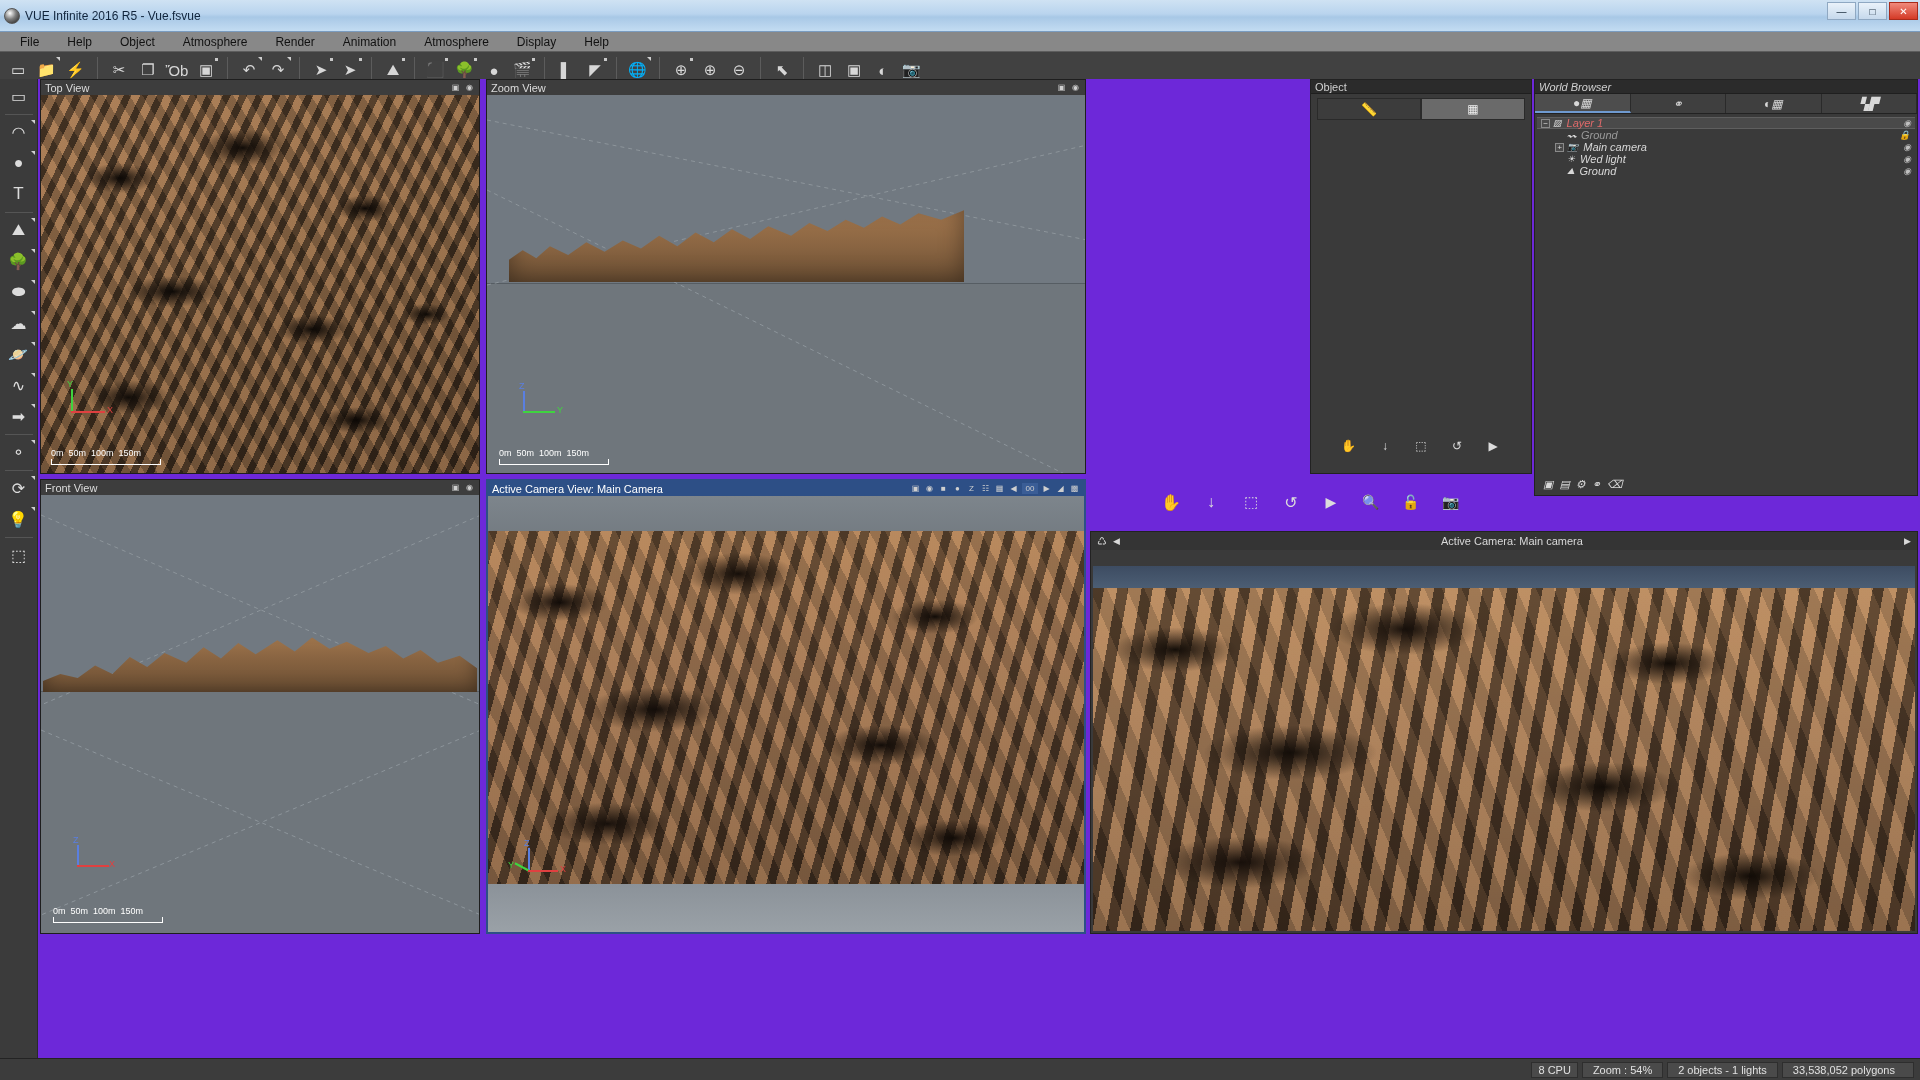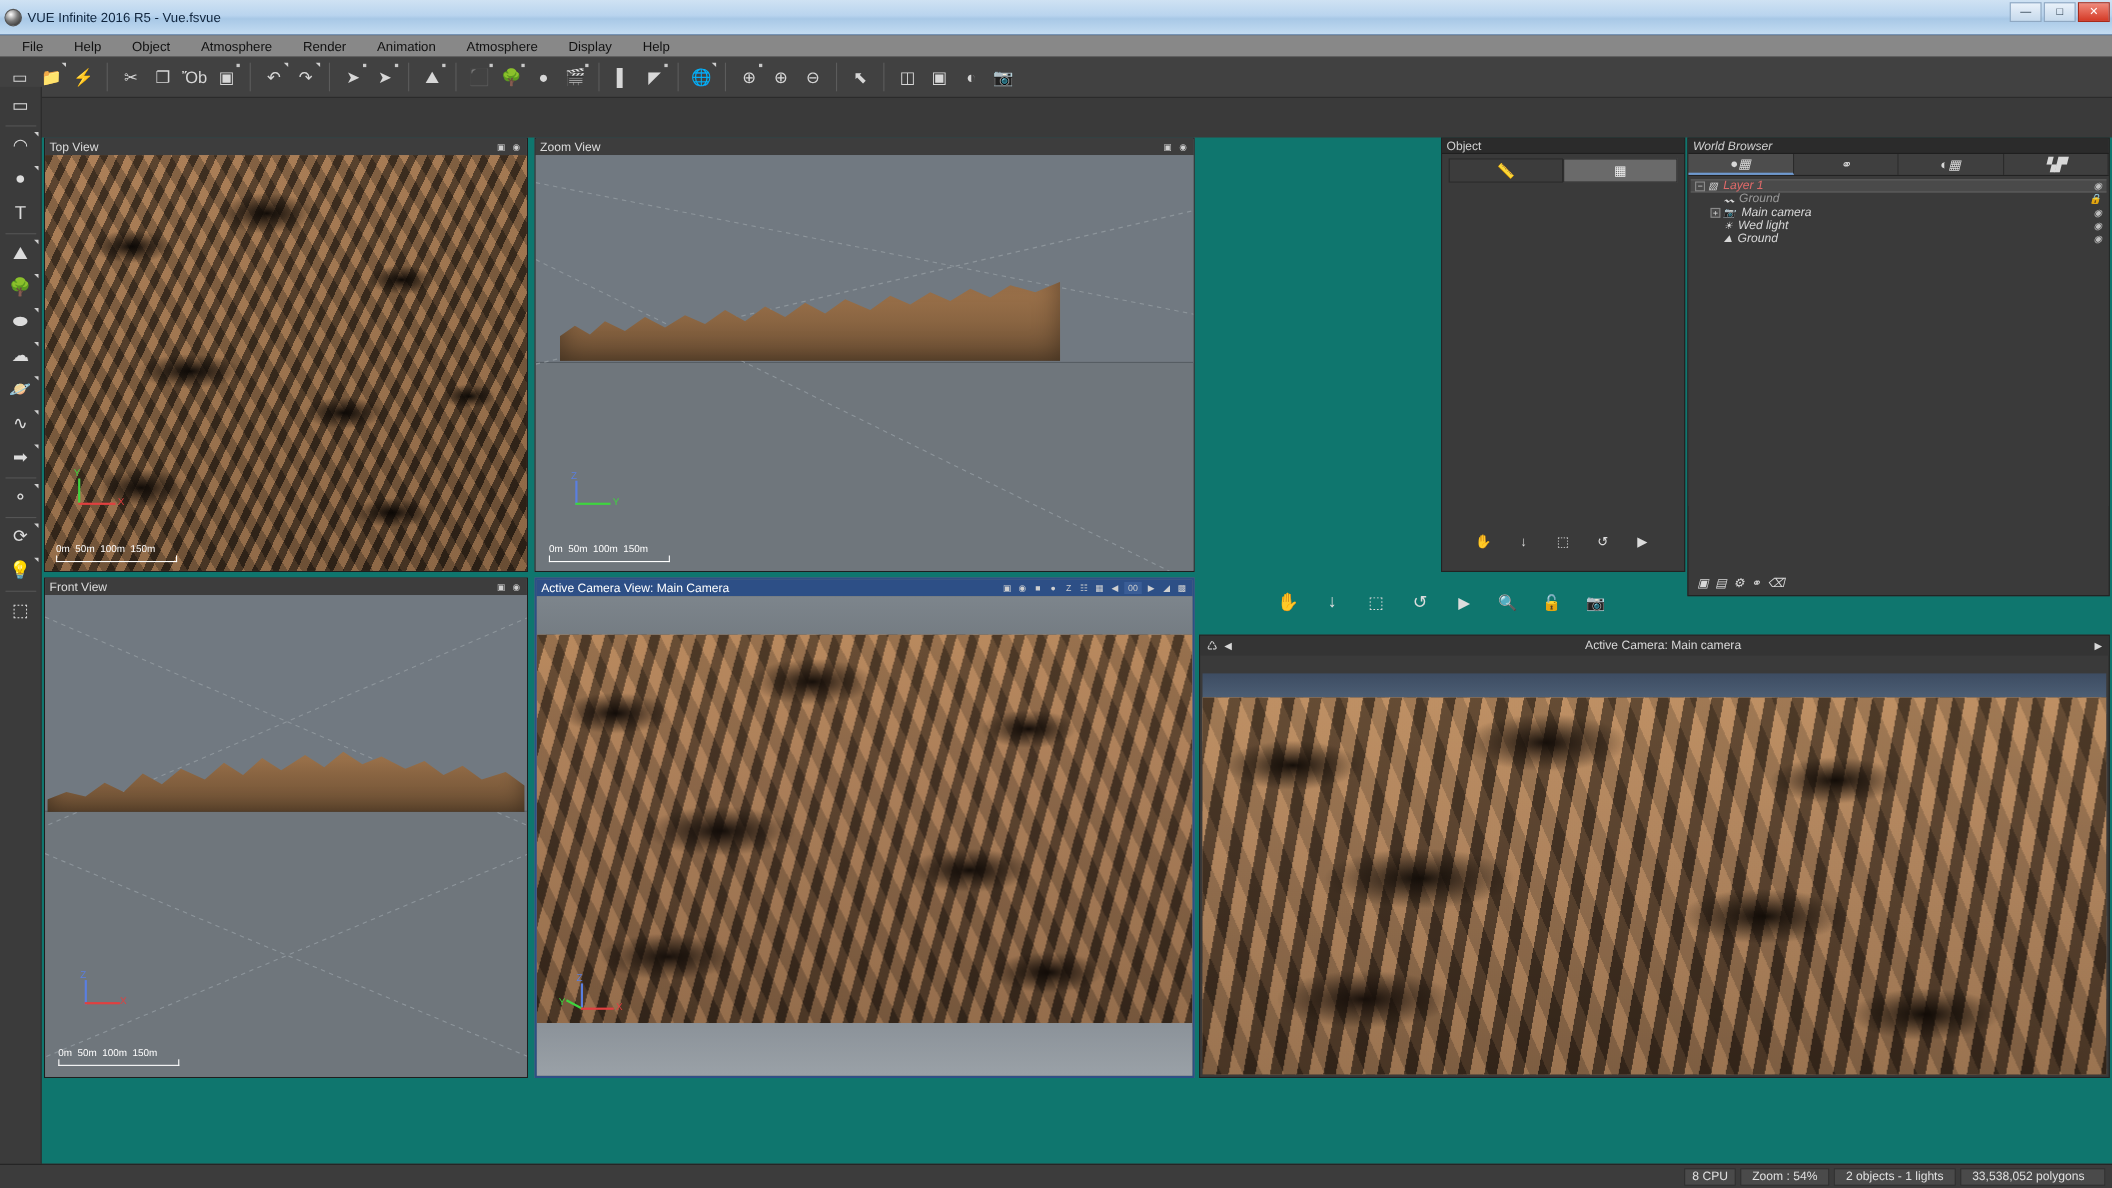--- a/index.html
+++ b/index.html
@@ -53,21 +53,21 @@
     position: absolute; left: 0; top: 79px; width: 38px; bottom: 22px;
     background: #3b3b3b; border-right: 1px solid #2a2a2a;
     display: flex; flex-direction: column; align-items: center; padding-top: 2px;
   }
   .lbtn { width: 34px; height: 30px; display: flex; align-items: center;
     justify-content: center; position: relative; margin-bottom: 1px; }
   .lbtn .tri { position: absolute; right: 1px; top: 3px; width: 0; height: 0;
     border-left: 4px solid transparent; border-top: 4px solid #cfcfcf; }
   .lsep { width: 28px; height: 1px; background: #555; margin: 2px 0; }
   
-  #workspace { position: absolute; left: 38px; top: 79px; right: 0; bottom: 22px; background: #0f766e; margin-top: 46px; }
+  #workspace { position: absolute; left: 38px; top: 79px; right: 0; bottom: 22px; background: #6d28d9; }
   .panel-title {
     height: 14px; background: #2b2b2b; color: #d0d0d0; font-size: 11px;
     padding-left: 4px; line-height: 14px; border-bottom: 1px solid #1f1f1f;
   }
   
   .viewport { position: absolute; border: 1px solid #1e1e1e; background: #6b7278; }
   .vp-head {
     height: 15px; background: #3d3d3d; display: flex; align-items: center;
     font-size: 11px; color: #dcdcdc; padding-left: 4px; justify-content: space-between;
   }

